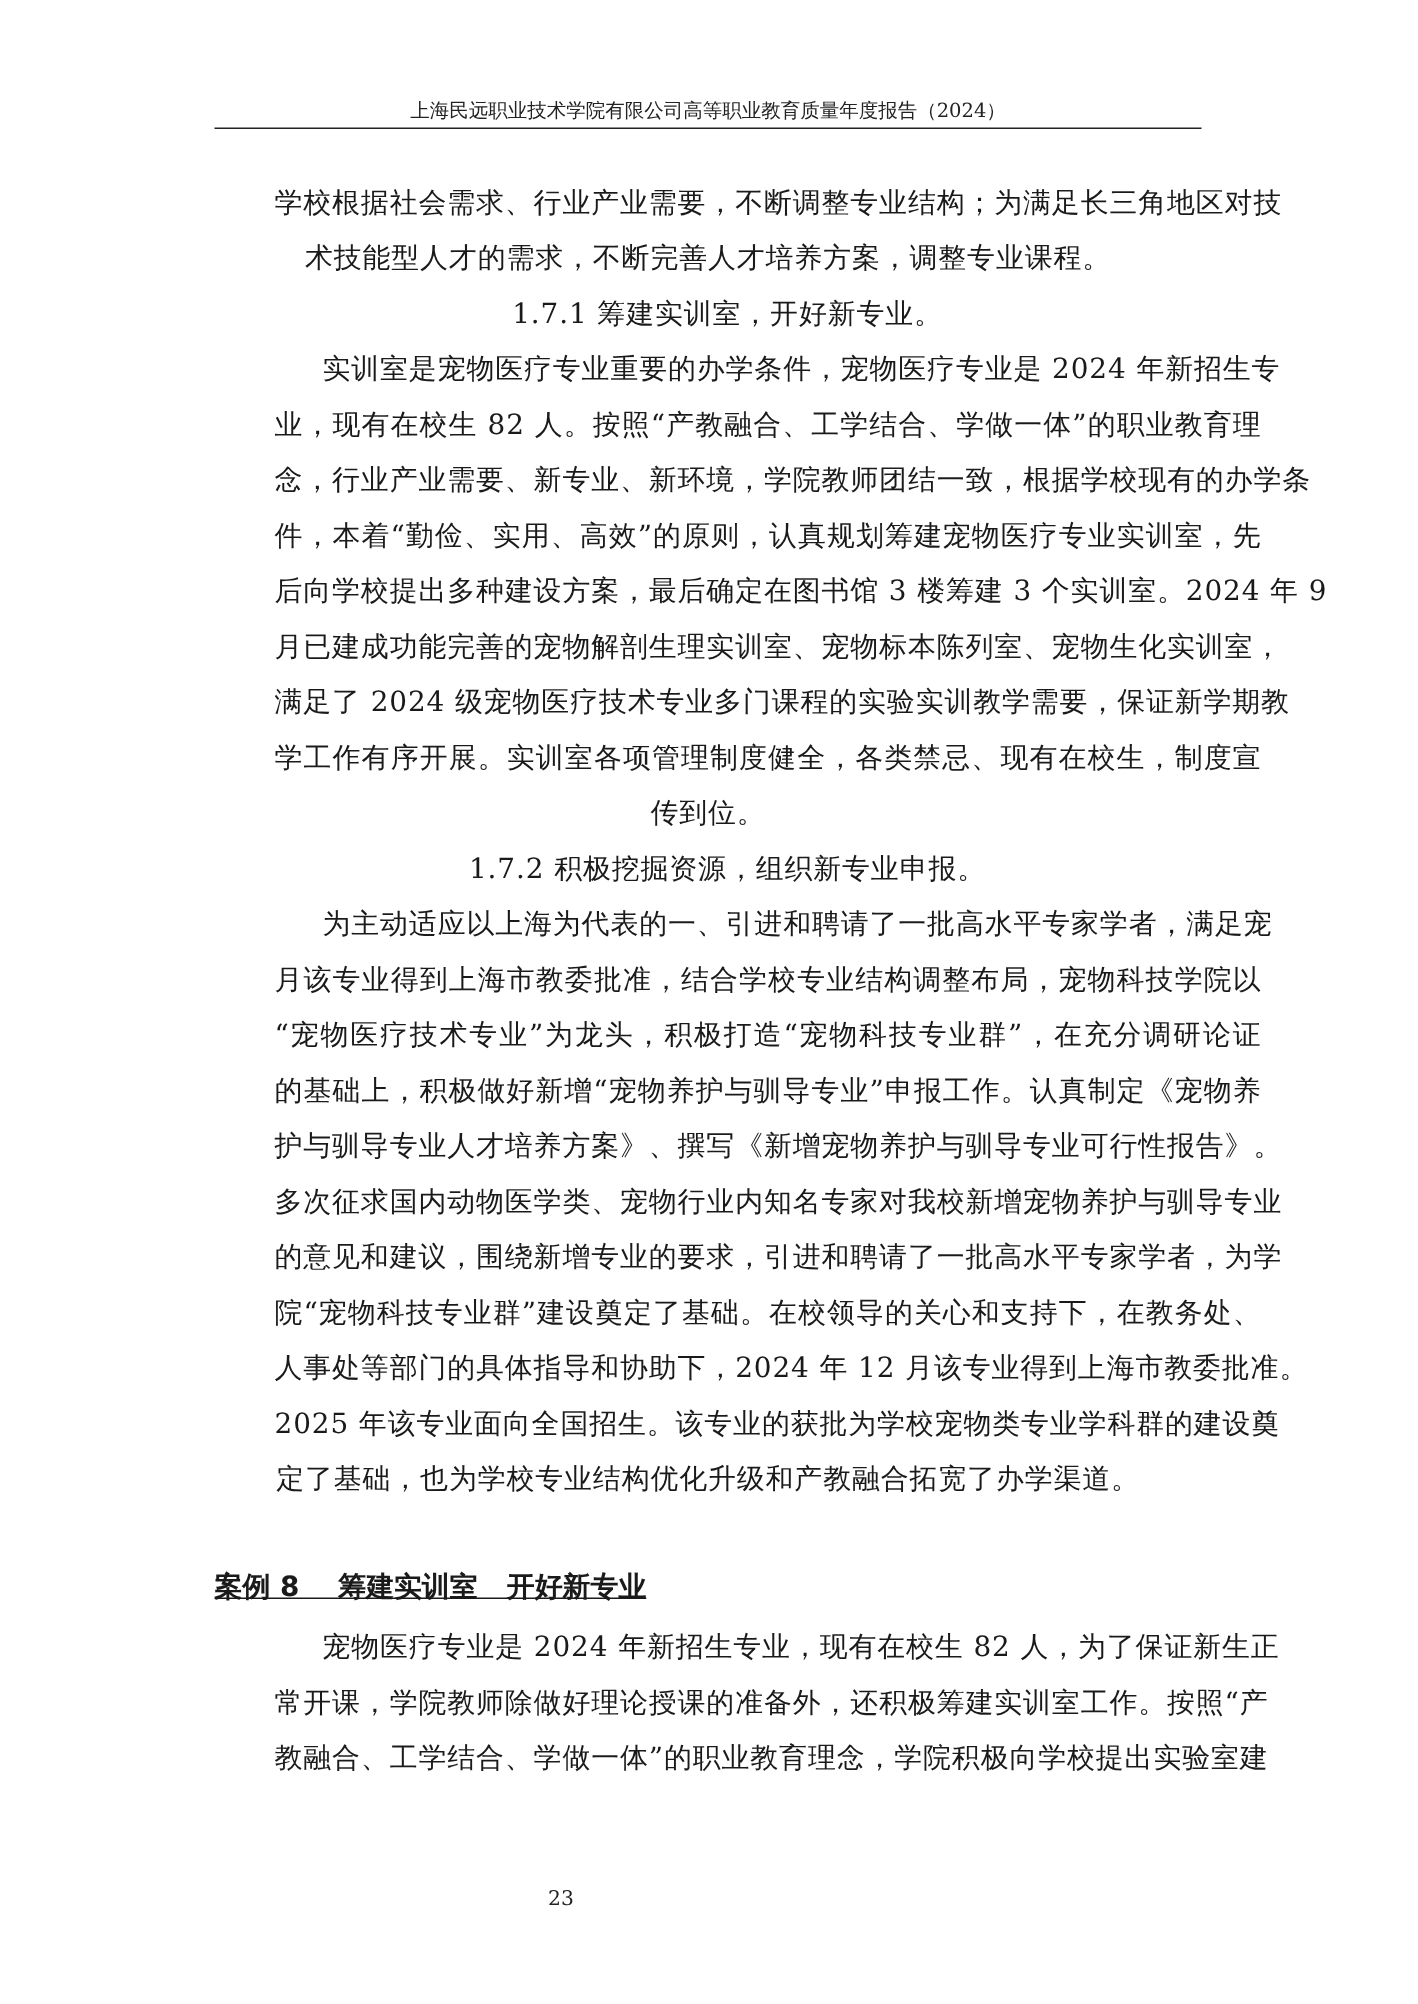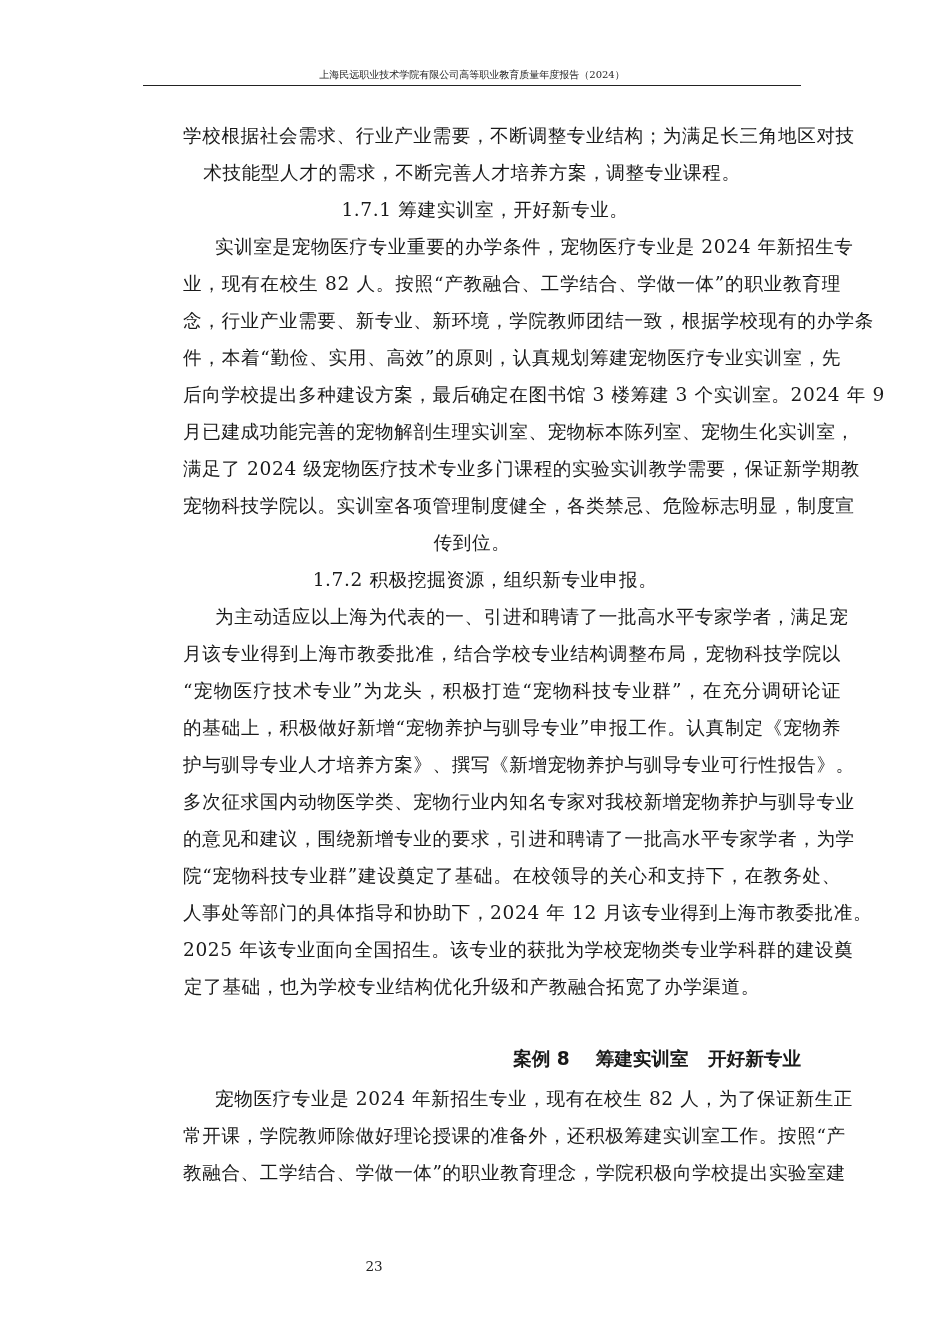--- a/index.html
+++ b/index.html
@@ -1,28 +1,28 @@
 <!DOCTYPE html>
 <html><head>
 <meta charset="utf-8">
 <style>
   html, body { margin:0; padding:0; background:#ffffff; }
   body { width:945px; height:1336px; position:relative; overflow:hidden;
          font-family:"DejaVu Serif","Liberation Serif",serif; color:#1a1a1a; }
   .header { position:absolute; left:143px; top:66px; width:658px; text-align:center;
-            font-size:10px; line-height:18px; color:#222; }
+            font-size:13px; line-height:18px; color:#222; }
   .header-rule { position:absolute; left:143px; top:85px; width:658px; height:0;
                  border-top:1.3px solid #222; }
   .line { position:absolute; left:143px; width:658px; font-size:18.6px; line-height:24px;
           white-space:nowrap; letter-spacing:0.6px;text-align:center; }
   .justify { text-align:justify; text-align-last:justify;margin-left:40px; }
   .indent { left:175px; width:620px; }
-  .case-title { position:absolute; left:143px; width:658px; text-align:right;
+  .case-title { position:absolute; left:143px; width:658px; text-align:left;
                 font-family:"DejaVu Sans","Liberation Sans",sans-serif; font-weight:bold;
-                font-size:18.6px; line-height:24px; white-space:pre; }
+                font-size:18.6px; line-height:24px; white-space:pre;text-decoration:underline; }
   .page-number { position:absolute; left:0; width:748px; top:1258px; text-align:center;
                  font-size:13.5px; color:#222; }
 </style>
 </head>
 <body>
 
 <div>
   <div class="header">上海民远职业技术学院有限公司高等职业教育质量年度报告（2024）</div>
   <div class="header-rule"></div>
 
@@ -30,21 +30,21 @@
   <div class="line" style="top:161px">术技能型人才的需求，不断完善人才培养方案，调整专业课程。</div>
 
   <div class="line indent" style="top:198px">1.7.1 筹建实训室，开好新专业。</div>
   <div class="line indent justify" style="top:235px">实训室是宠物医疗专业重要的办学条件，宠物医疗专业是 2024 年新招生专</div>
   <div class="line justify" style="top:272px">业，现有在校生 82 人。按照“产教融合、工学结合、学做一体”的职业教育理</div>
   <div class="line justify" style="top:309px">念，行业产业需要、新专业、新环境，学院教师团结一致，根据学校现有的办学条</div>
   <div class="line justify" style="top:346px">件，本着“勤俭、实用、高效”的原则，认真规划筹建宠物医疗专业实训室，先</div>
   <div class="line justify" style="top:383px">后向学校提出多种建设方案，最后确定在图书馆 3 楼筹建 3 个实训室。2024 年 9</div>
   <div class="line justify" style="top:420px">月已建成功能完善的宠物解剖生理实训室、宠物标本陈列室、宠物生化实训室，</div>
   <div class="line justify" style="top:457px">满足了 2024 级宠物医疗技术专业多门课程的实验实训教学需要，保证新学期教</div>
-  <div class="line justify" style="top:494px">宠物科技学院以。实训室各项管理制度健全，各类禁忌、危险标志明显，制度宣</div>
+  <div class="line justify" style="top:494px">学工作有序开展。实训室各项管理制度健全，各类禁忌、现有在校生，制度宣</div>
   <div class="line" style="top:531px">传到位。</div>
 
   <div class="line indent" style="top:568px">1.7.2 积极挖掘资源，组织新专业申报。</div>
   <div class="line indent justify" style="top:605px">为主动适应以上海为代表的一、引进和聘请了一批高水平专家学者，满足宠</div>
   <div class="line justify" style="top:642px">月该专业得到上海市教委批准，结合学校专业结构调整布局，宠物科技学院以</div>
   <div class="line justify" style="top:679px">“宠物医疗技术专业”为龙头，积极打造“宠物科技专业群”，在充分调研论证</div>
   <div class="line justify" style="top:716px">的基础上，积极做好新增“宠物养护与驯导专业”申报工作。认真制定《宠物养</div>
   <div class="line justify" style="top:753px">护与驯导专业人才培养方案》、撰写《新增宠物养护与驯导专业可行性报告》。</div>
   <div class="line justify" style="top:790px">多次征求国内动物医学类、宠物行业内知名专家对我校新增宠物养护与驯导专业</div>
   <div class="line justify" style="top:827px">的意见和建议，围绕新增专业的要求，引进和聘请了一批高水平专家学者，为学</div>

